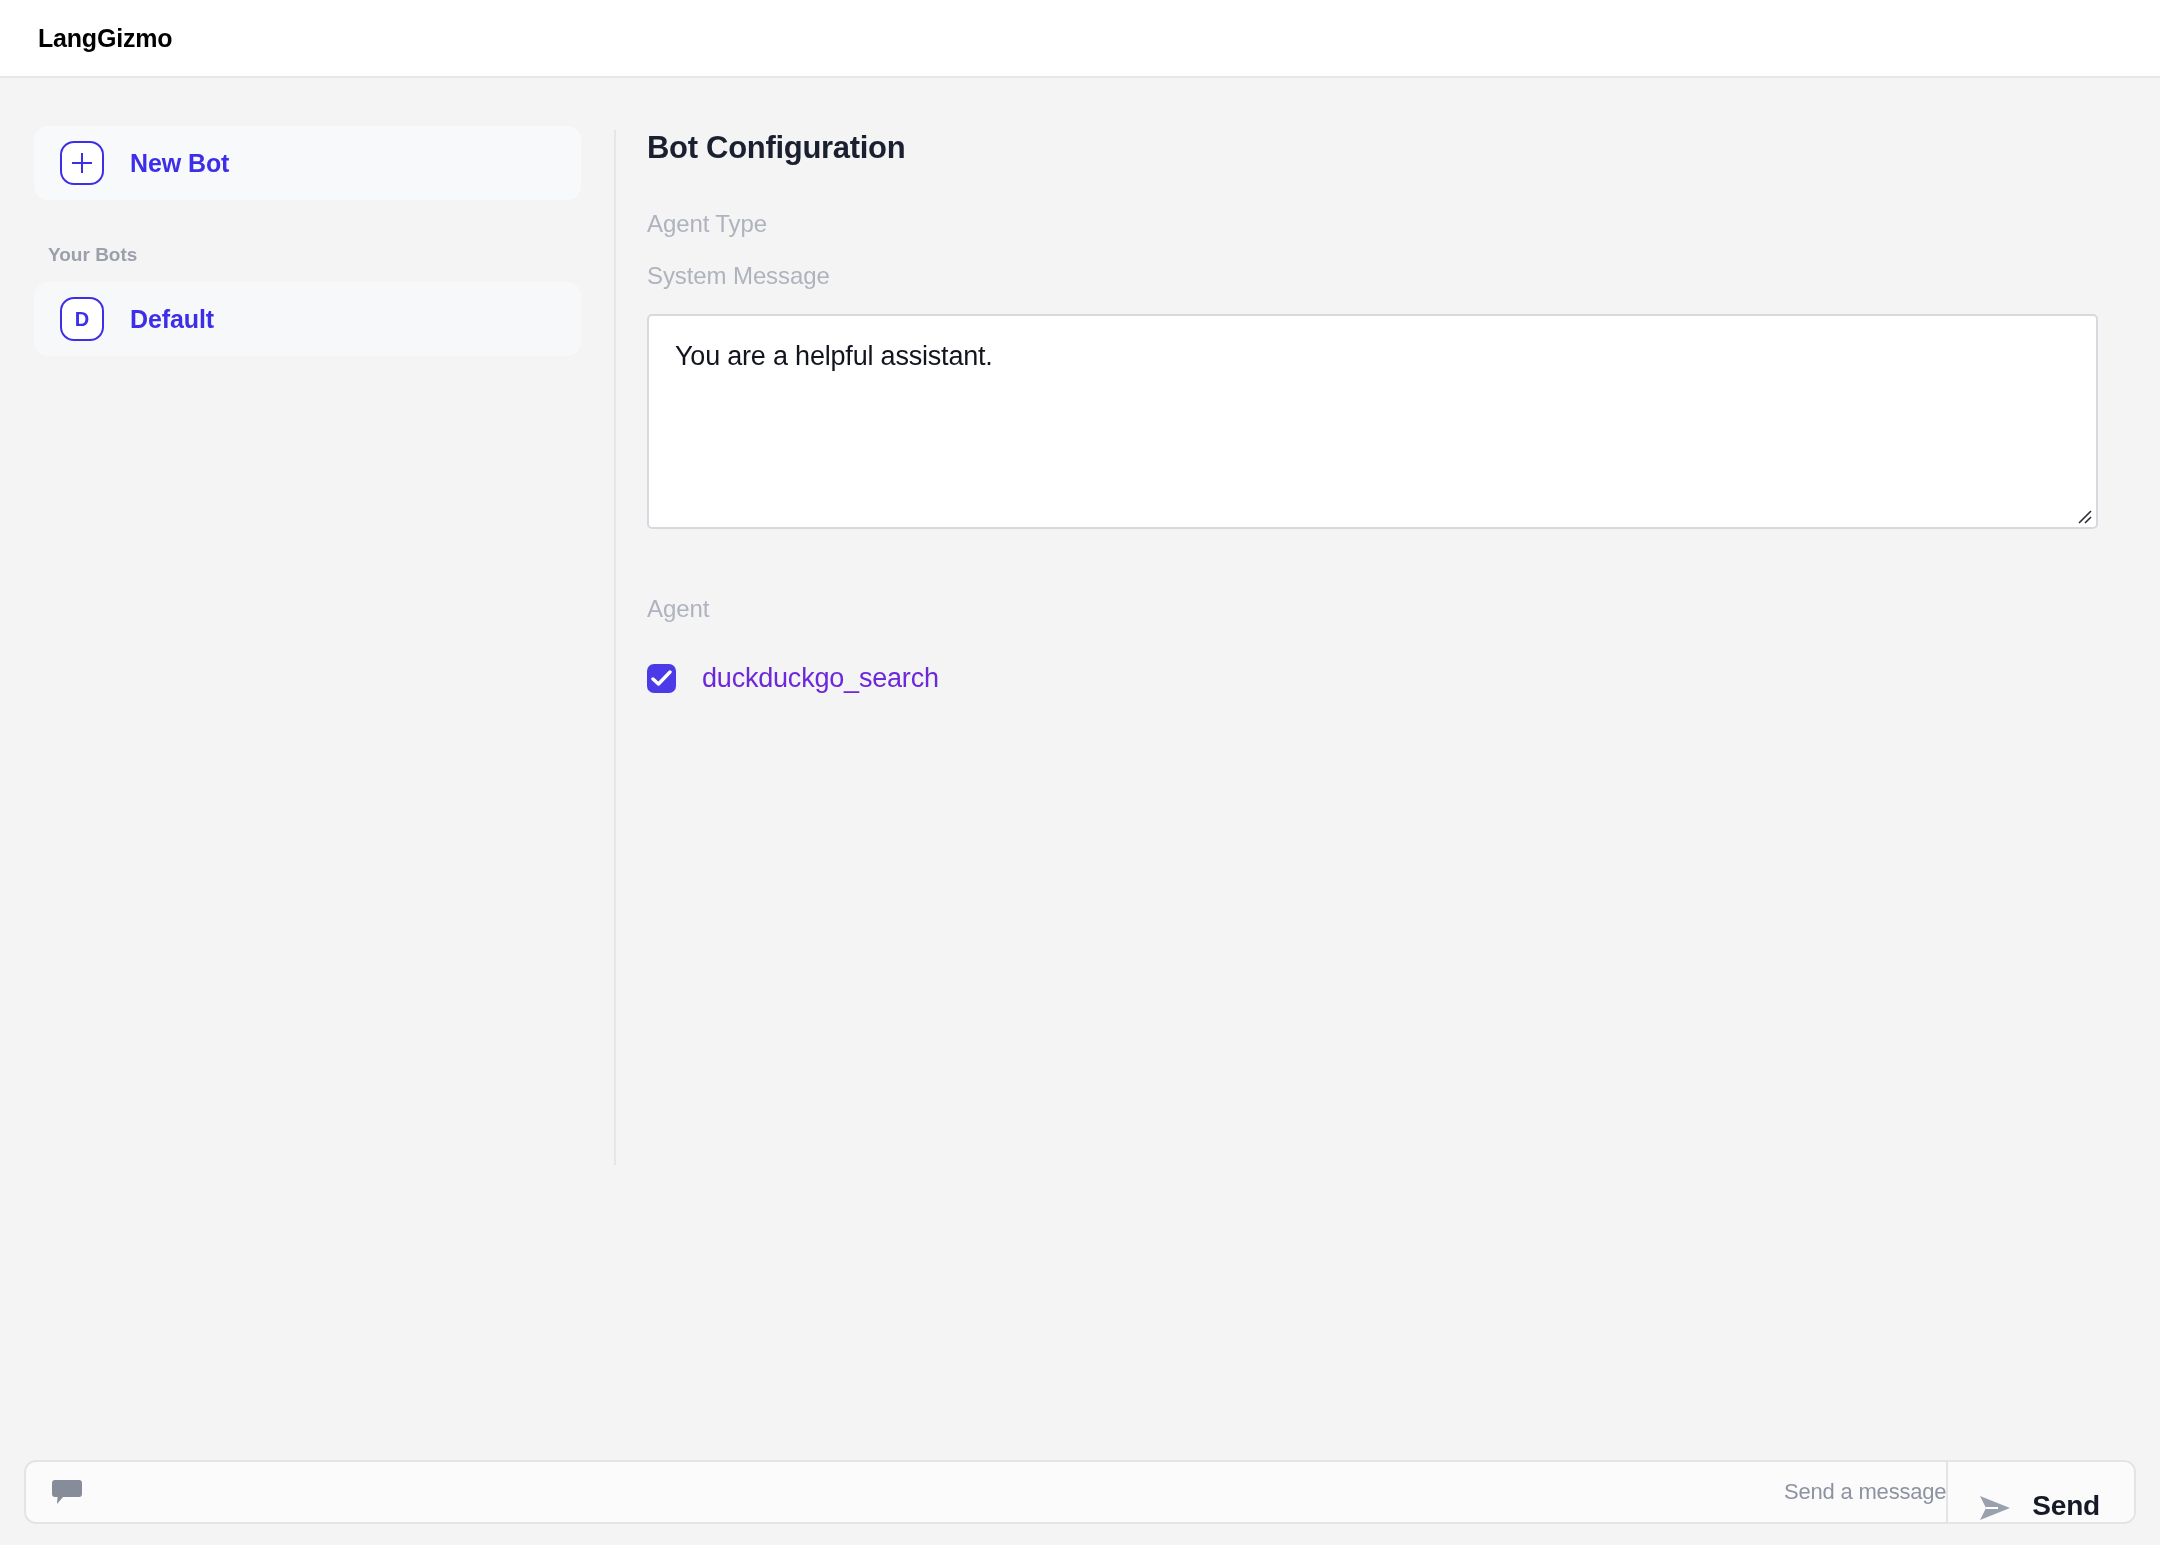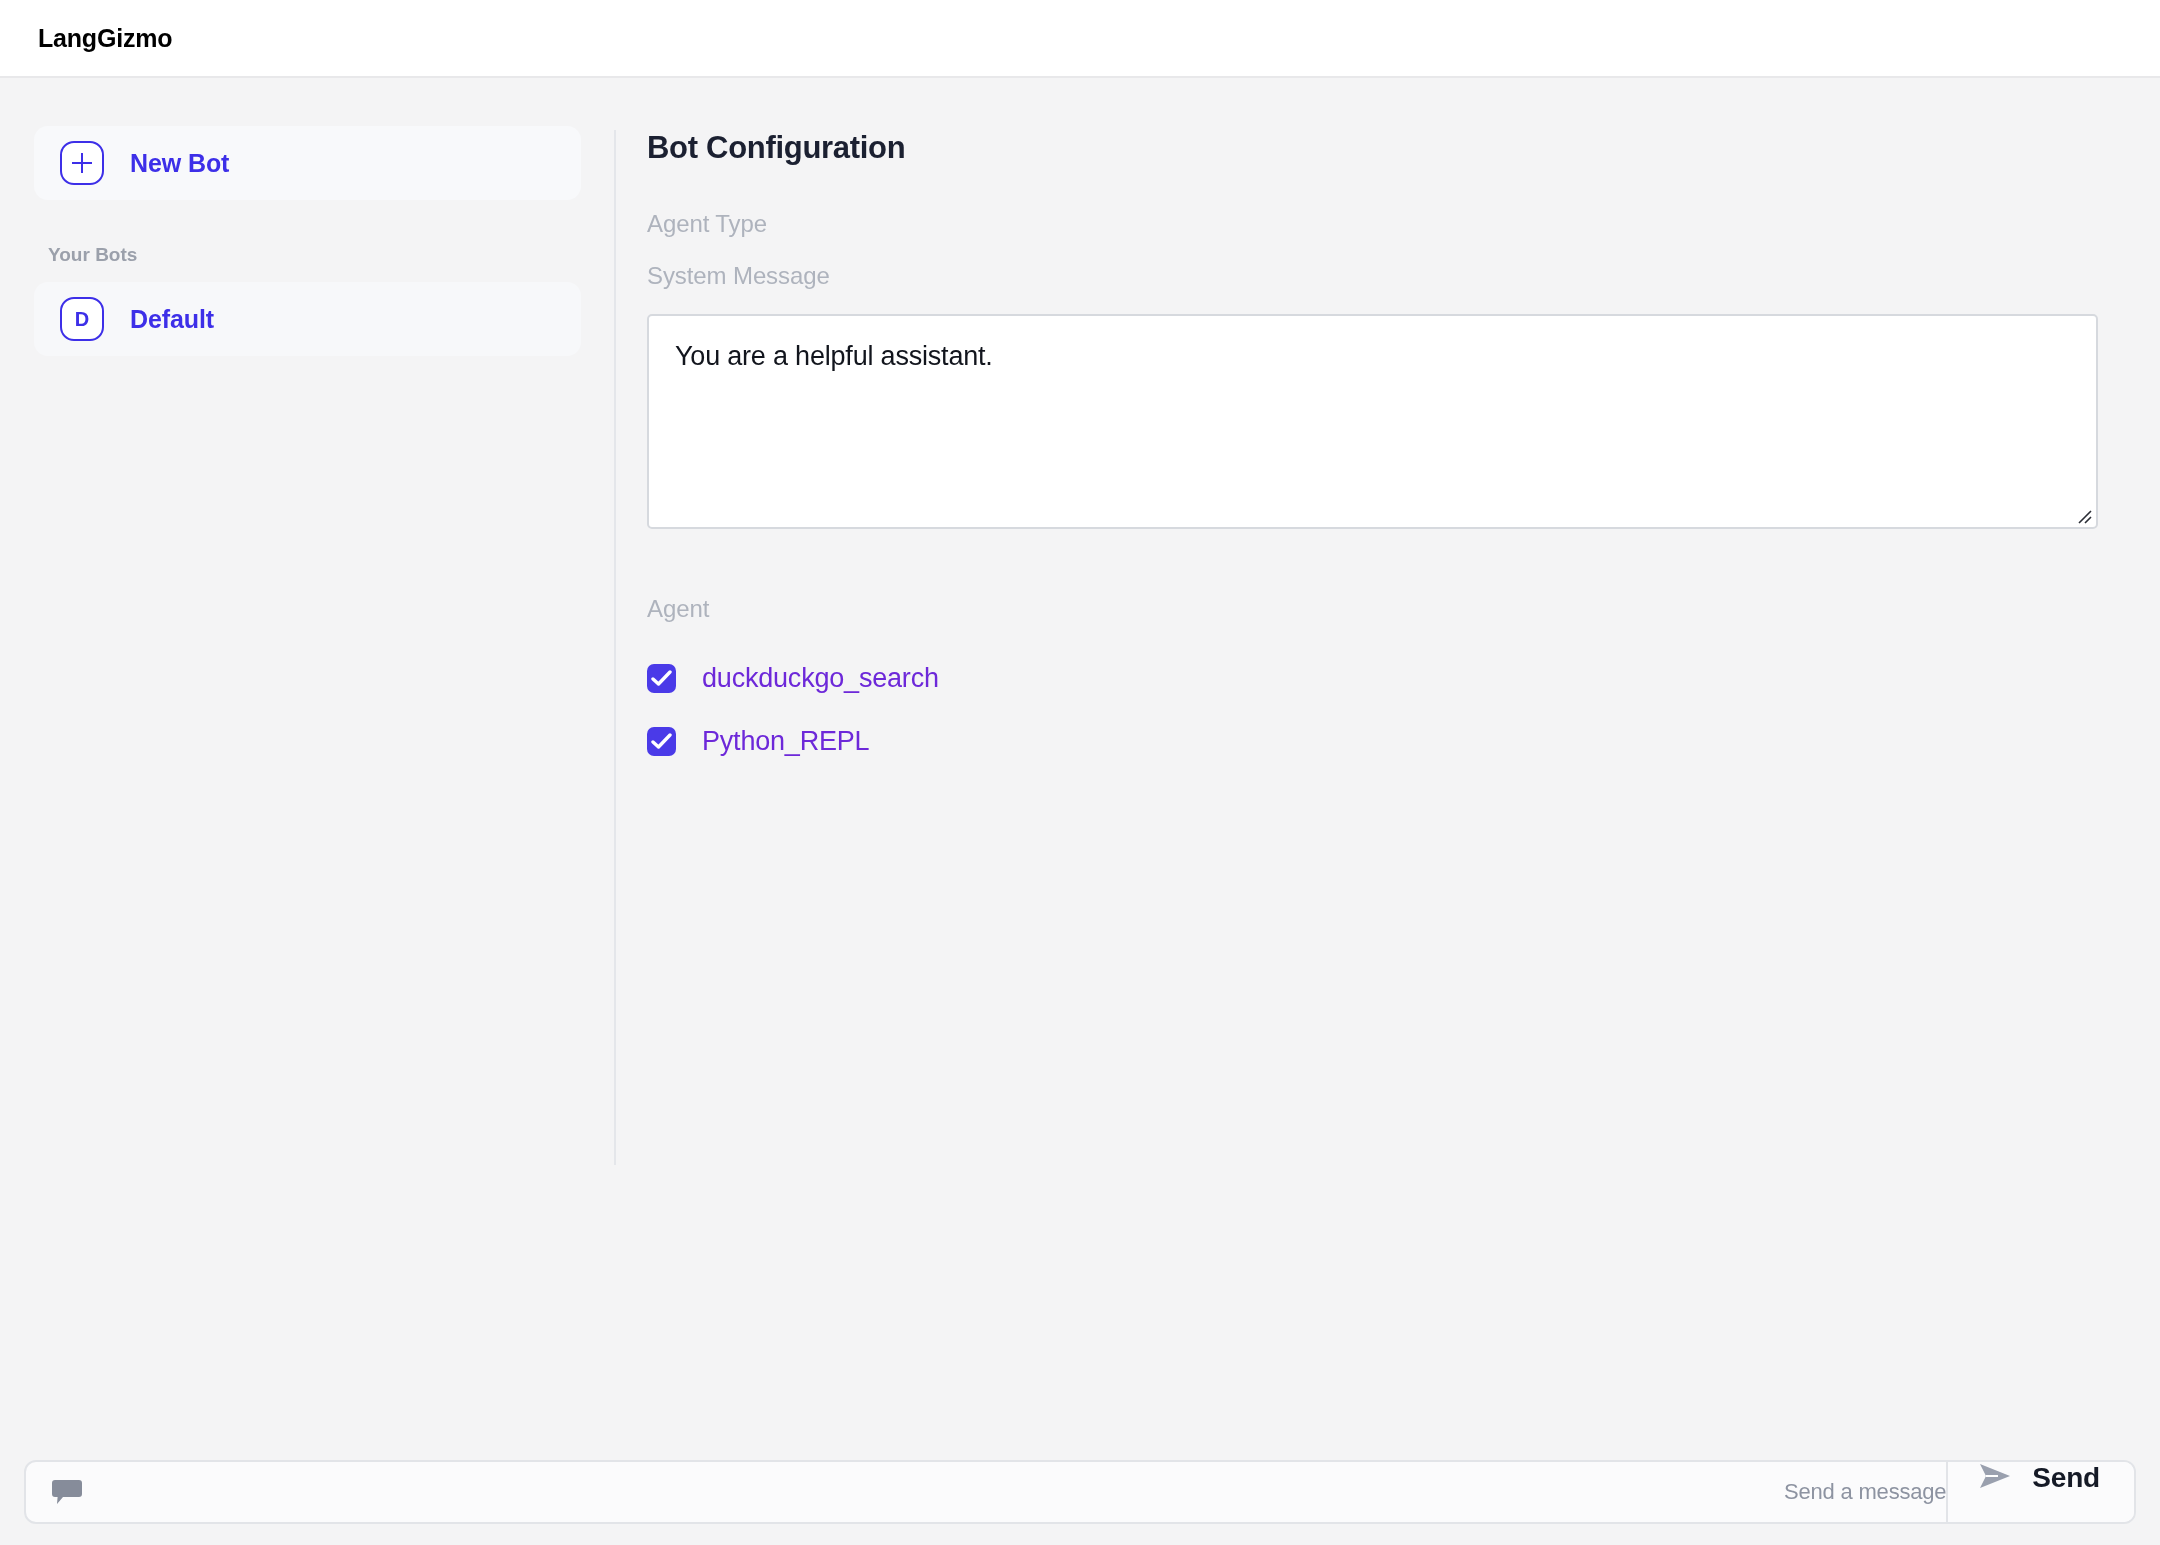--- a/index.html
+++ b/index.html
@@ -280,21 +280,21 @@
     letter-spacing: -0.2px;
     min-width: 0;
     text-align: right;
   }
   .composer-input::placeholder { color: #8d93a1; }
 
   .send-btn {
     flex: 0 0 auto;
     border-left: 2px solid #e2e4e8;
     display: flex;
-    align-items: flex-start;
+    align-items: flex-end;
     gap: 20px;
     padding: 0 34px 0 30px;
     background: #fbfbfc;
     cursor: pointer;
   }
   .send-icon { width: 34px; height: 28px; flex: 0 0 34px; }
   .send-label {
     font-size: 28px;
     font-weight: bold;
     color: #151a26;
@@ -361,28 +361,20 @@
 
         <div class="tool-row">
           <span class="checkbox">
             <svg width="21" height="19" viewBox="0 0 21 19">
               <path d="M2 10 L7.5 15 L19 3" stroke="#ffffff" stroke-width="3.4" fill="none" stroke-linecap="round" stroke-linejoin="round"></path>
             </svg>
           </span>
           <span class="tool-label">duckduckgo_search</span>
         </div>
 
-        <div class="tool-row">
-          <span class="checkbox">
-            <svg width="21" height="19" viewBox="0 0 21 19">
-              <path d="M2 10 L7.5 15 L19 3" stroke="#ffffff" stroke-width="3.4" fill="none" stroke-linecap="round" stroke-linejoin="round"></path>
-            </svg>
-          </span>
-          <span class="tool-label">Python_REPL</span>
-        </div>
 
       </div>
 
     </div>
   </div>
 
   <div class="composer">
     <div class="composer-shell">
 
       <div class="composer-input-zone">

